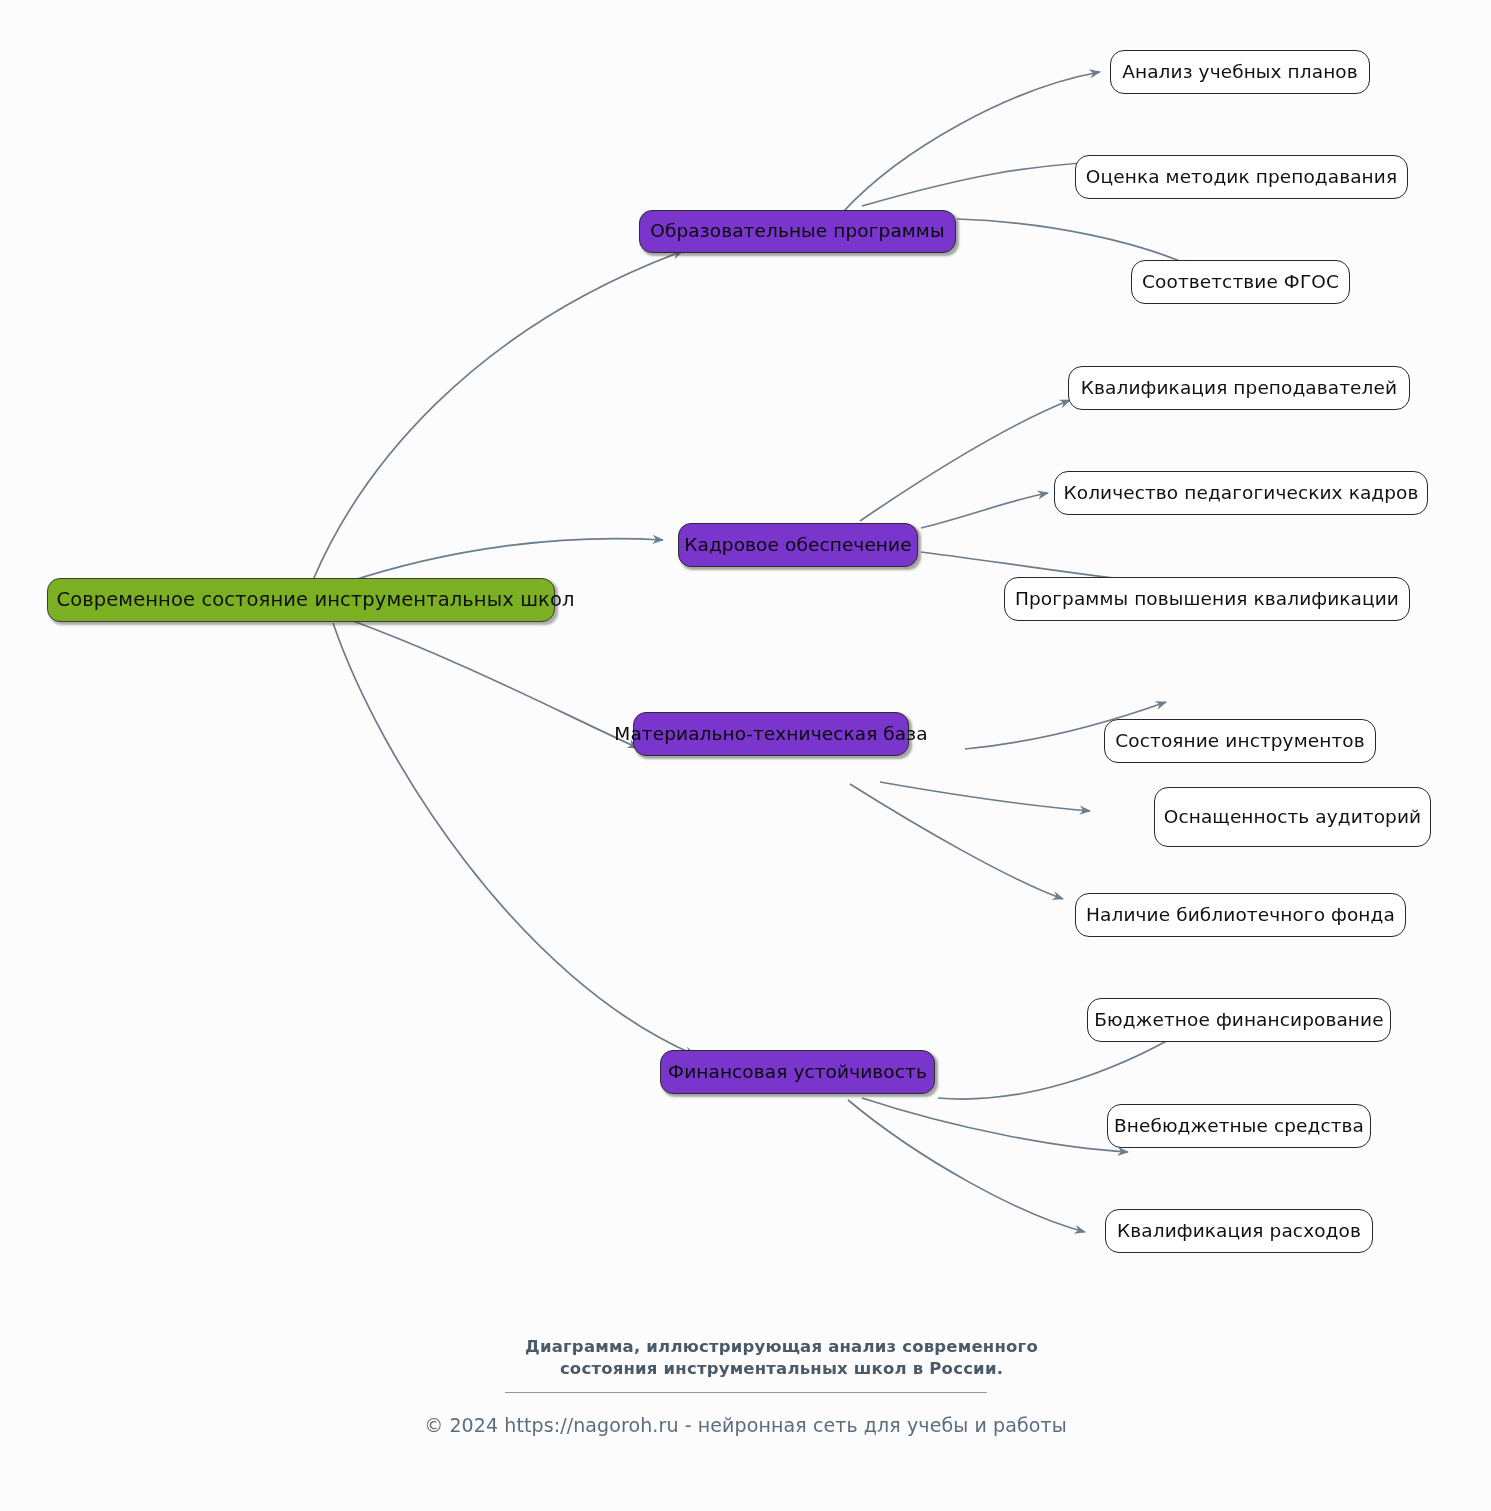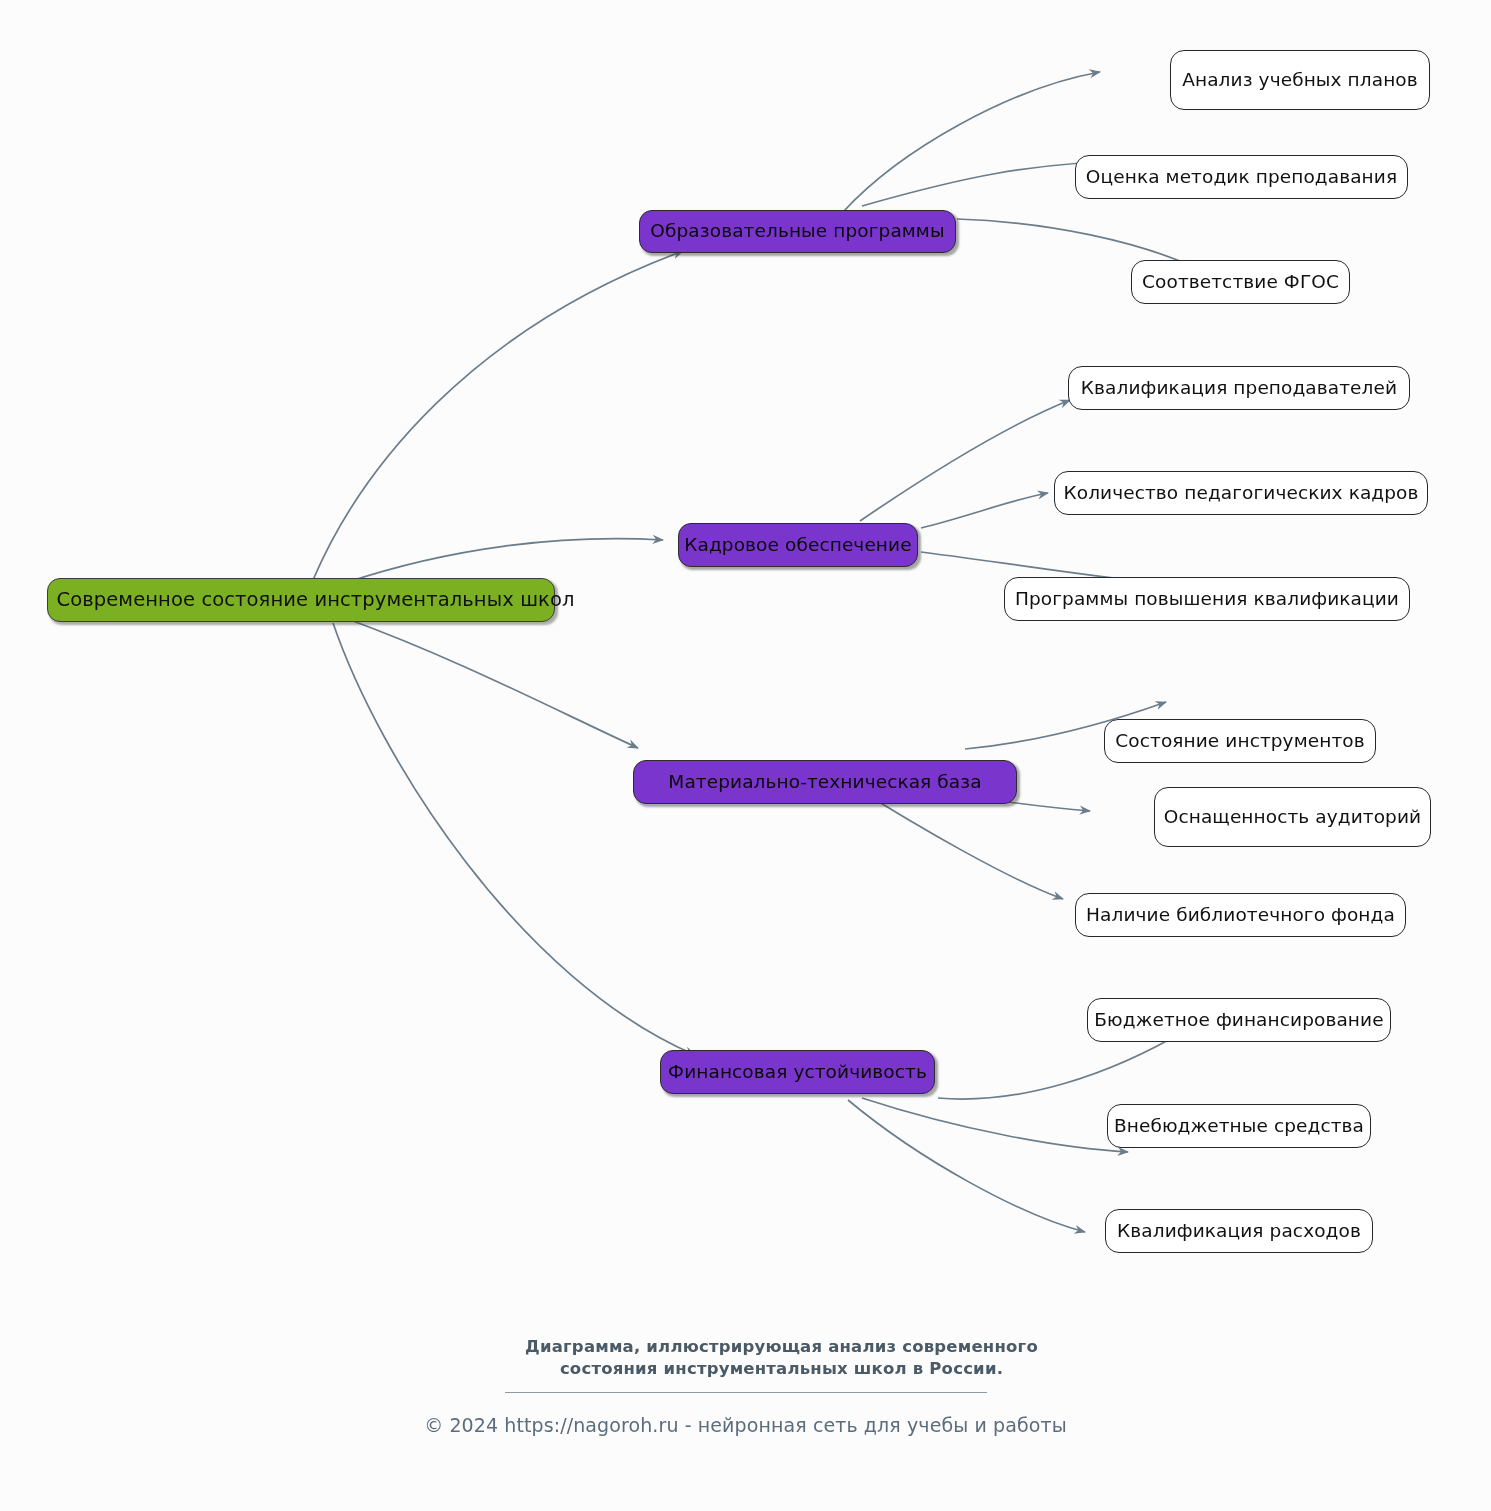--- a/index.html
+++ b/index.html
@@ -123,21 +123,21 @@
     </g>
   </svg>
 
   <div class="node node-root" style="left:47px; top:578px; width:508px; height:44px;">
     <span>Современное состояние инструментальных школ</span>
   </div>
 
   <div class="node node-branch" style="left:639px; top:210px; width:317px; height:43px;text-align:center;">
     <span>Образовательные программы</span>
   </div>
-  <div class="node node-leaf" style="left:1170px; top:50px; width:260px; height:60px;">
+  <div class="node node-leaf" style="left:1110px; top:50px; width:260px; height:44px;">
     <span>Анализ учебных планов</span>
   </div>
   <div class="node node-leaf" style="left:1075px; top:155px; width:333px; height:44px;">
     <span>Оценка методик преподавания</span>
   </div>
   <div class="node node-leaf" style="left:1131px; top:260px; width:219px; height:44px;">
     <span>Соответствие ФГОС</span>
   </div>
 
   <div class="node node-branch" style="left:678px; top:523px; width:240px; height:44px;">
@@ -146,21 +146,21 @@
   <div class="node node-leaf" style="left:1068px; top:366px; width:342px; height:44px;">
     <span>Квалификация преподавателей</span>
   </div>
   <div class="node node-leaf" style="left:1054px; top:471px; width:374px; height:44px;">
     <span>Количество педагогических кадров</span>
   </div>
   <div class="node node-leaf" style="left:1004px; top:577px; width:406px; height:44px;">
     <span>Программы повышения квалификации</span>
   </div>
 
-  <div class="node node-branch" style="left:633px; top:760px; width:384px; height:44px;">
+  <div class="node node-branch" style="left:633px; top:712px; width:276px; height:44px;">
     <span>Материально-техническая база</span>
   </div>
   <div class="node node-leaf" style="left:1104px; top:682px; width:272px; height:44px;margin-top:37px;">
     <span>Состояние инструментов</span>
   </div>
   <div class="node node-leaf" style="left:1154px; top:787px; width:277px; height:60px;">
     <span>Оснащенность аудиторий</span>
   </div>
   <div class="node node-leaf" style="left:1075px; top:893px; width:331px; height:44px;">
     <span>Наличие библиотечного фонда</span>

